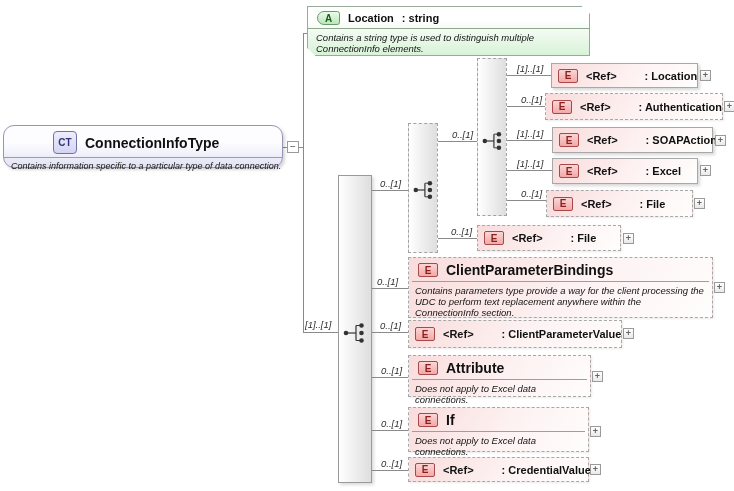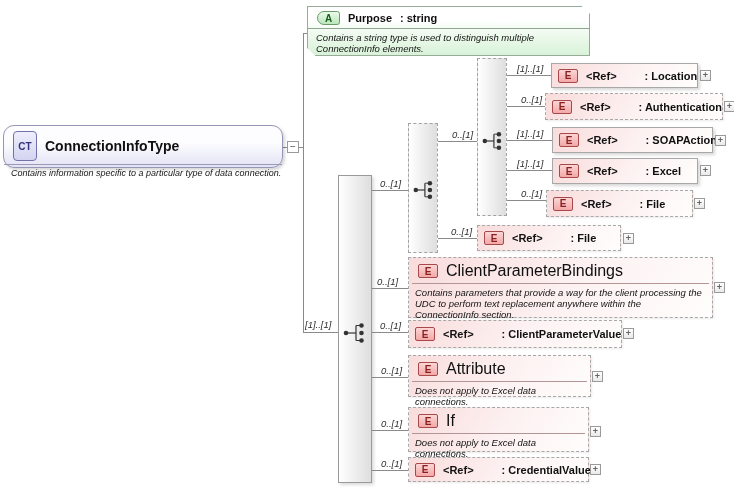--- a/index.html
+++ b/index.html
@@ -30,23 +30,23 @@
   
   .rootbox{position:absolute;left:3px;top:125px;width:280px;height:43px;box-sizing:border-box;
            border:1px solid #9595b5;border-radius:11px;
            background:linear-gradient(to bottom,#fdfdff 40%,#e2e2f4);
            box-shadow:2px 2px 3px rgba(0,0,0,.16);}
   .rootbox .head{display:flex;align-items:center;gap:8px;padding:5px 9px 3px 9px;border-bottom:1px solid #9a9ab8;}
   .rootbox .title{font-weight:bold;font-size:14px;color:#101010;white-space:nowrap;}
   .rootbox .desc{font-style:italic;font-size:9px;color:#141414;padding:3px 13px 0 7px;white-space:nowrap;overflow:hidden;}
 
   .badge{display:inline-flex;align-items:center;justify-content:center;box-sizing:border-box;flex:0 0 auto;}
-  .badge.ct{width:24px;height:30px;border:1px solid var(--root-badge-border,#7272a8);border-radius:4px;
+  .badge.ct{width:24px;height:23px;border:1px solid var(--root-badge-border,#7272a8);border-radius:4px;
             background:linear-gradient(to bottom,#eeeefc,var(--root-badge-bg,#d4d4f2));
-            color:var(--root-badge-text,#34347c);font-size:10px;font-weight:bold;}
+            color:var(--root-badge-text,#34347c);font-size:10px;font-weight:bold;margin-left:40px;}
   .badge.a{width:23px;height:14px;border:1px solid var(--attr-badge-border,#6a9a6a);border-radius:8px 3px 3px 8px;
            background:linear-gradient(to bottom,#eafbea,var(--attr-badge-bg,#bce6bc));
            color:var(--attr-badge-text,#1d5c1d);font-size:10px;font-weight:bold;}
   .badge.e{width:20px;height:14px;border:1px solid var(--elem-badge-border,#a84848);border-radius:2px;
            background:linear-gradient(to bottom,#fbd6d6,var(--elem-badge-bg,#f2a8a8));
            color:var(--elem-badge-text,#8b1f1f);font-size:10px;font-weight:bold;}
 
   
   .attrbox{position:absolute;left:307px;top:6px;width:283px;height:50px;box-sizing:border-box;
            border:1px solid #98ab98;background:linear-gradient(to bottom,#ffffff 25%,var(--attr-box-bg,#d8f2d8));
@@ -58,21 +58,21 @@
   .attrbox .desc{font-style:italic;font-size:9.5px;line-height:11px;color:#141414;padding:3px 8px 0 8px;}
 
   
   .ebox{position:absolute;box-sizing:border-box;border:1px solid #a8a8a8;
         background:linear-gradient(125deg,var(--elem-box-tint,#f9dcdc) 0%,#fdf2f2 55%,#fffdfd 100%);
         display:flex;align-items:center;gap:8px;padding:0 6px;}
   .ebox.solid{box-shadow:2px 2px 3px rgba(0,0,0,.16);}
   .ebox.dashed{border-style:dashed;box-shadow:1px 1px 2px rgba(0,0,0,.08);}
   .ebox .eref{font-weight:bold;font-size:11px;margin-right:20px;white-space:nowrap;color:#101010;}
   .ebox .ename{font-weight:bold;font-size:11px;white-space:nowrap;color:#101010;}
-  .ebox .etitle{font-weight:normal;font-size:16px;white-space:nowrap;color:#101010;}
+  .ebox .etitle{font-weight:bold;font-size:14px;white-space:nowrap;color:#101010;}
   .ebox.withdesc{display:block;padding:0;}
   .ebox.withdesc .head{display:flex;align-items:center;gap:8px;padding:4px 6px 3px 6px;margin:0 3px;border-bottom:1px solid #b39595;}
   .ebox.withdesc .desc{font-style:italic;font-size:9.5px;line-height:11px;color:#141414;padding:3px 6px 0 6px;}
 </style>
 </head>
 <body>
 
 <div class="canvas">
 
   <div class="hline" style="left:283px;top:147px;width:4px"></div>
@@ -87,21 +87,21 @@
     <div class="head">
       <span class="badge ct">CT</span>
       <span class="title">ConnectionInfoType</span>
     </div>
     <div class="desc">Contains information specific to a particular type of data connection.</div>
   </div>
 
   <div class="attrbox">
     <div class="head">
       <span class="badge a">A</span>
-      <span class="title">Purpose</span>
+      <span class="title">Location</span>
       <span class="type">: string</span>
     </div>
     <div class="desc">Contains a string type is used to distinguish multiple ConnectionInfo elements.</div>
   </div>
 
   <div class="bar solid" style="left:338px;top:175px;width:34px;height:308px">
     <svg class="seq-icon" style="top:146px" width="26" height="22" viewBox="0 0 26 22">
       <circle cx="4" cy="11" r="2.3" fill="#333"></circle>
       <line x1="4" y1="11" x2="14" y2="11" stroke="#333" stroke-width="1.2"></line>
       <line x1="14" y1="3.5" x2="14" y2="18.5" stroke="#333" stroke-width="1.2"></line>
@@ -218,21 +218,21 @@
     <span class="eref">&lt;Ref&gt;</span>
     <span class="ename">: File</span>
   </div>
   <div class="plusbtn" style="left:623px;top:233px">+</div>
 
   <div class="ebox dashed withdesc" style="left:408px;top:257px;width:305px;height:61px">
     <div class="head">
       <span class="badge e">E</span>
       <span class="etitle">ClientParameterBindings</span>
     </div>
-    <div class="desc">Contains parameters that provide a way for the client processing the UDC to perform text replacement anywhere within the ConnectionInfo section.</div>
+    <div class="desc">Contains parameters type provide a way for the client processing the UDC to perform text replacement anywhere within the ConnectionInfo section.</div>
   </div>
   <div class="plusbtn" style="left:714px;top:282px">+</div>
 
   <div class="ebox dashed" style="left:408px;top:320px;width:214px;height:28px">
     <span class="badge e">E</span>
     <span class="eref">&lt;Ref&gt;</span>
     <span class="ename">: ClientParameterValue</span>
   </div>
   <div class="plusbtn" style="left:623px;top:328px">+</div>
 

